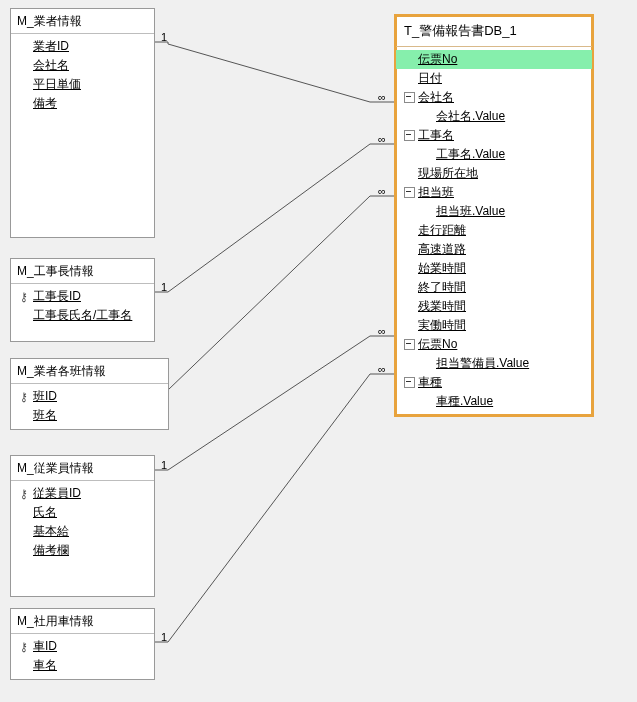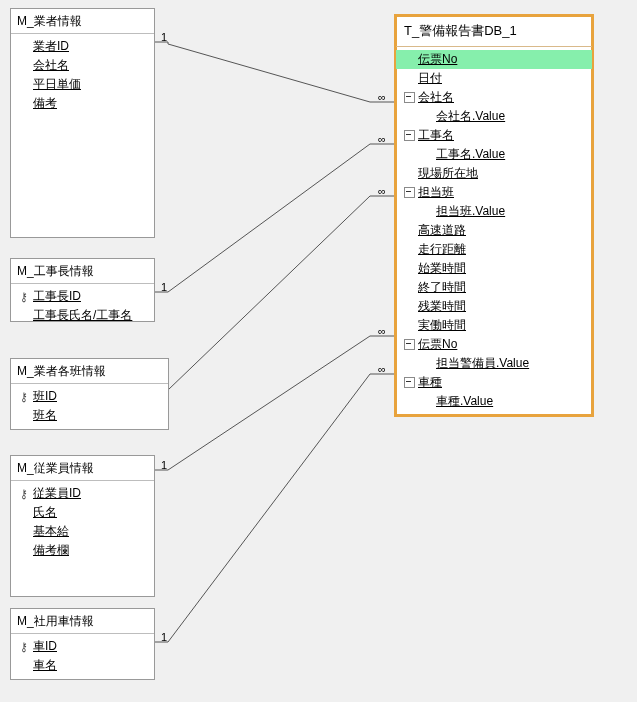--- a/index.html
+++ b/index.html
@@ -172,21 +172,21 @@
           <span class="key-slot"></span>
           <span class="field-name">平日単価</span>
         </div>
       <div class="field-row">
           <span class="key-slot"></span>
           <span class="field-name">備考</span>
         </div>
     </div>
   </div>
 
-  <div class="table-box" style="left:10px; top:258px; width:145px; height:64px;">
+  <div class="table-box" style="left:10px; top:258px; width:145px; height:84px;">
     <div class="table-title">M_工事長情報</div>
     <div class="field-list">
       <div class="field-row">
           <span class="key-slot"><span class="key-glyph">⚷</span></span>
           <span class="field-name">工事長ID</span>
         </div>
       <div class="field-row">
           <span class="key-slot"></span>
           <span class="field-name">工事長氏名/工事名</span>
         </div>
@@ -290,28 +290,28 @@
           </span>
         <span class="field-name">担当班</span>
       </div>
       <div class="field-row">
         <span class="expander"></span>
         <span class="field-name indent-1">担当班.Value</span>
       </div>
 
       <div class="field-row">
         <span class="expander"></span>
+        <span class="field-name">走行距離</span>
+      </div>
+      <div class="field-row">
+        <span class="expander"></span>
         <span class="field-name">高速道路</span>
       </div>
       <div class="field-row">
         <span class="expander"></span>
-        <span class="field-name">走行距離</span>
-      </div>
-      <div class="field-row">
-        <span class="expander"></span>
         <span class="field-name">始業時間</span>
       </div>
       <div class="field-row">
         <span class="expander"></span>
         <span class="field-name">終了時間</span>
       </div>
       <div class="field-row">
         <span class="expander"></span>
         <span class="field-name">残業時間</span>
       </div>

